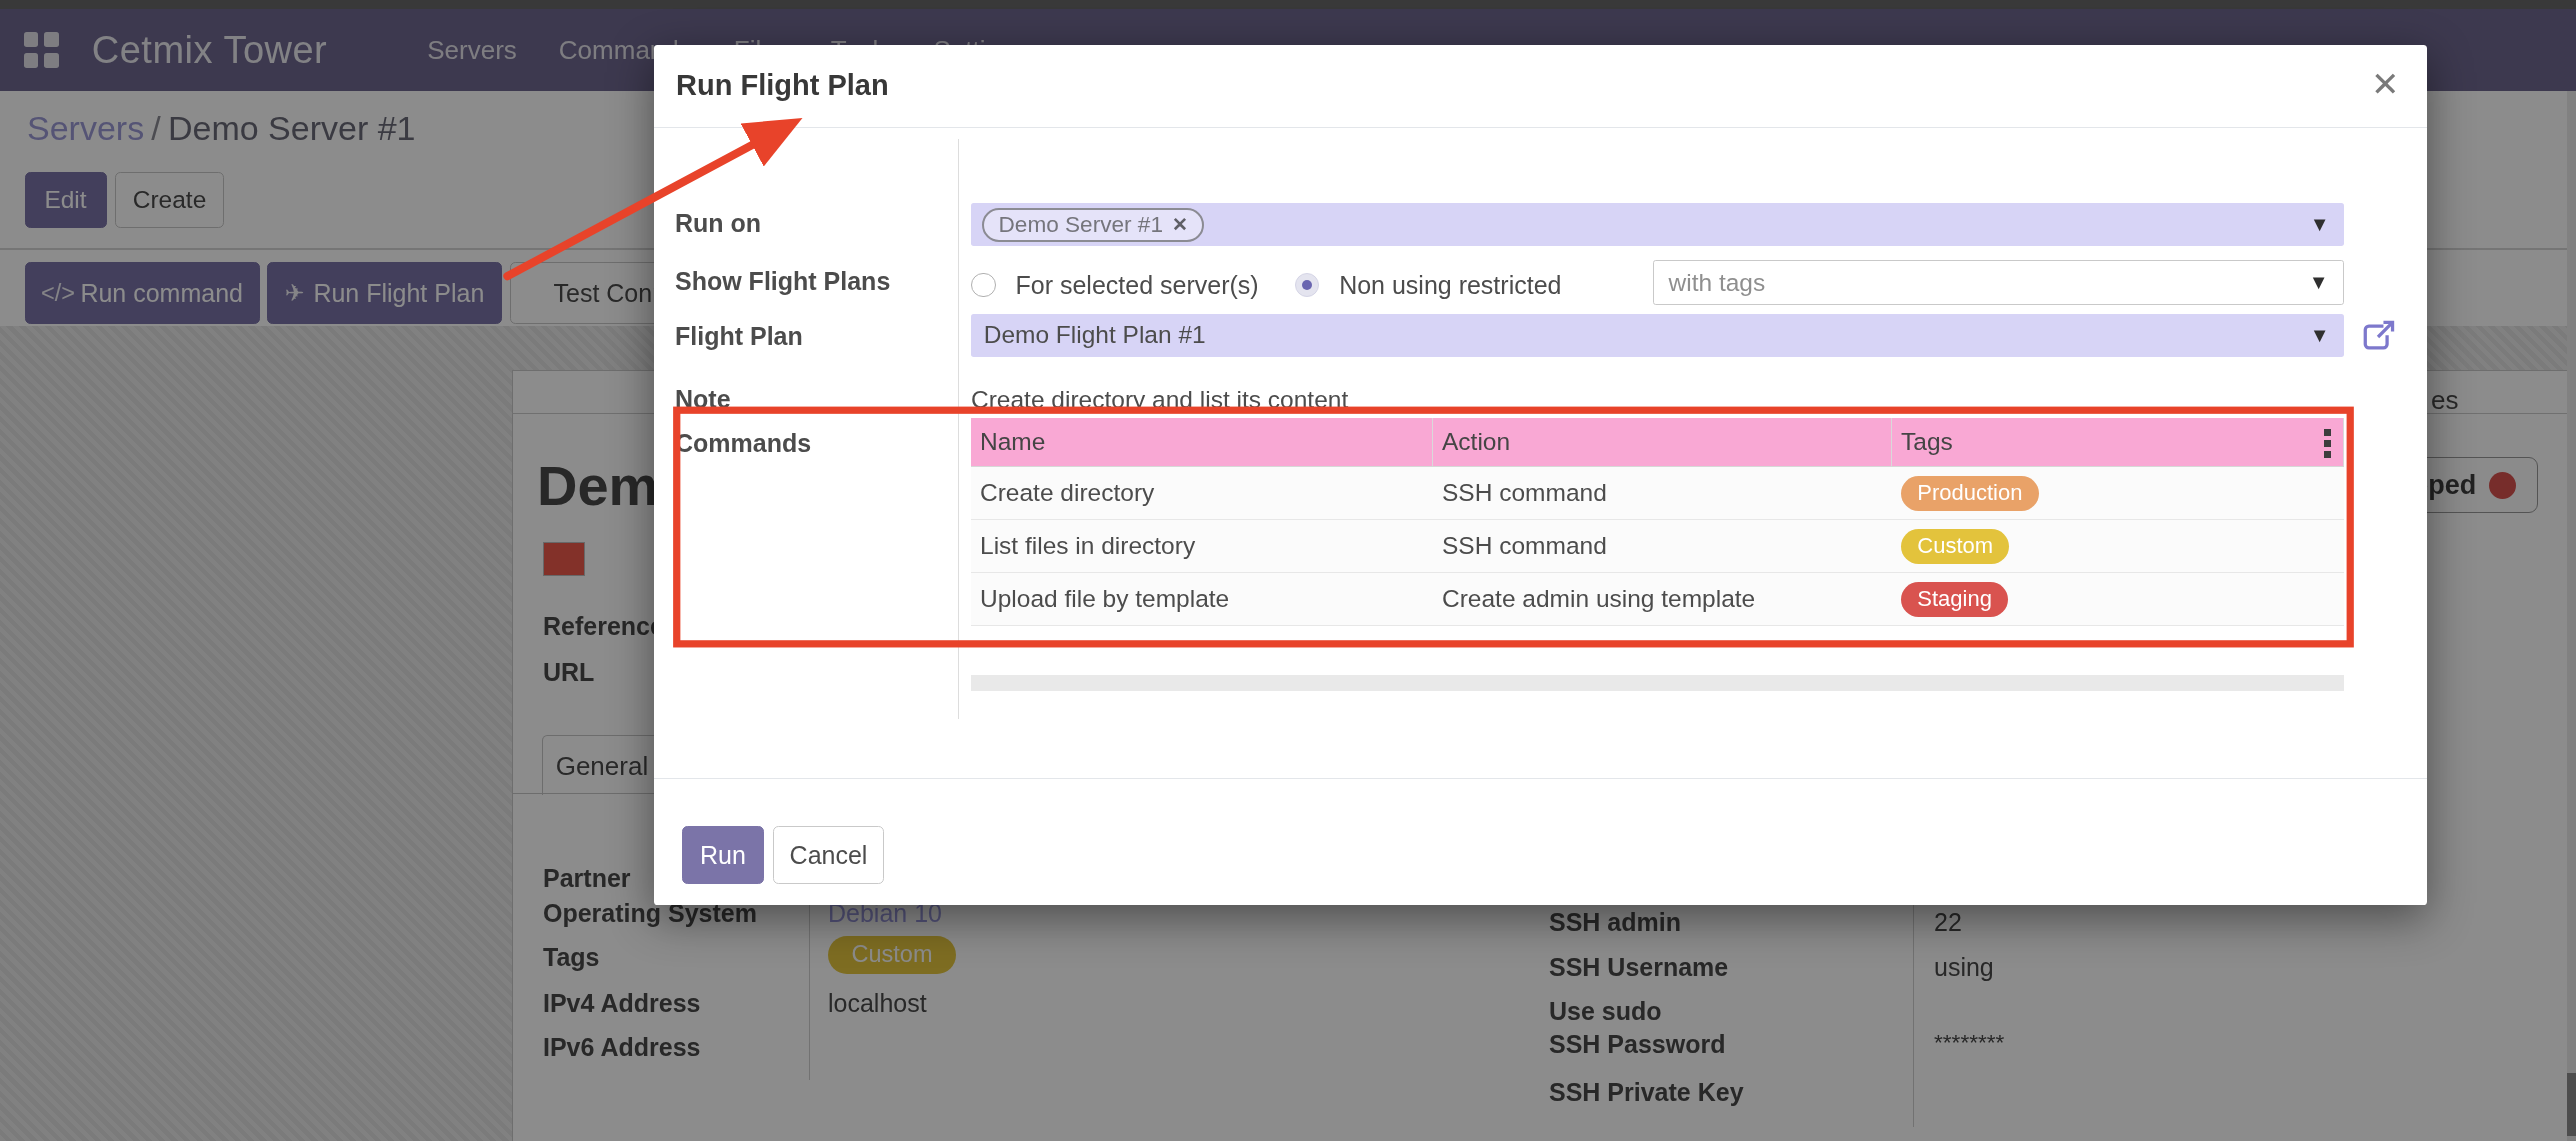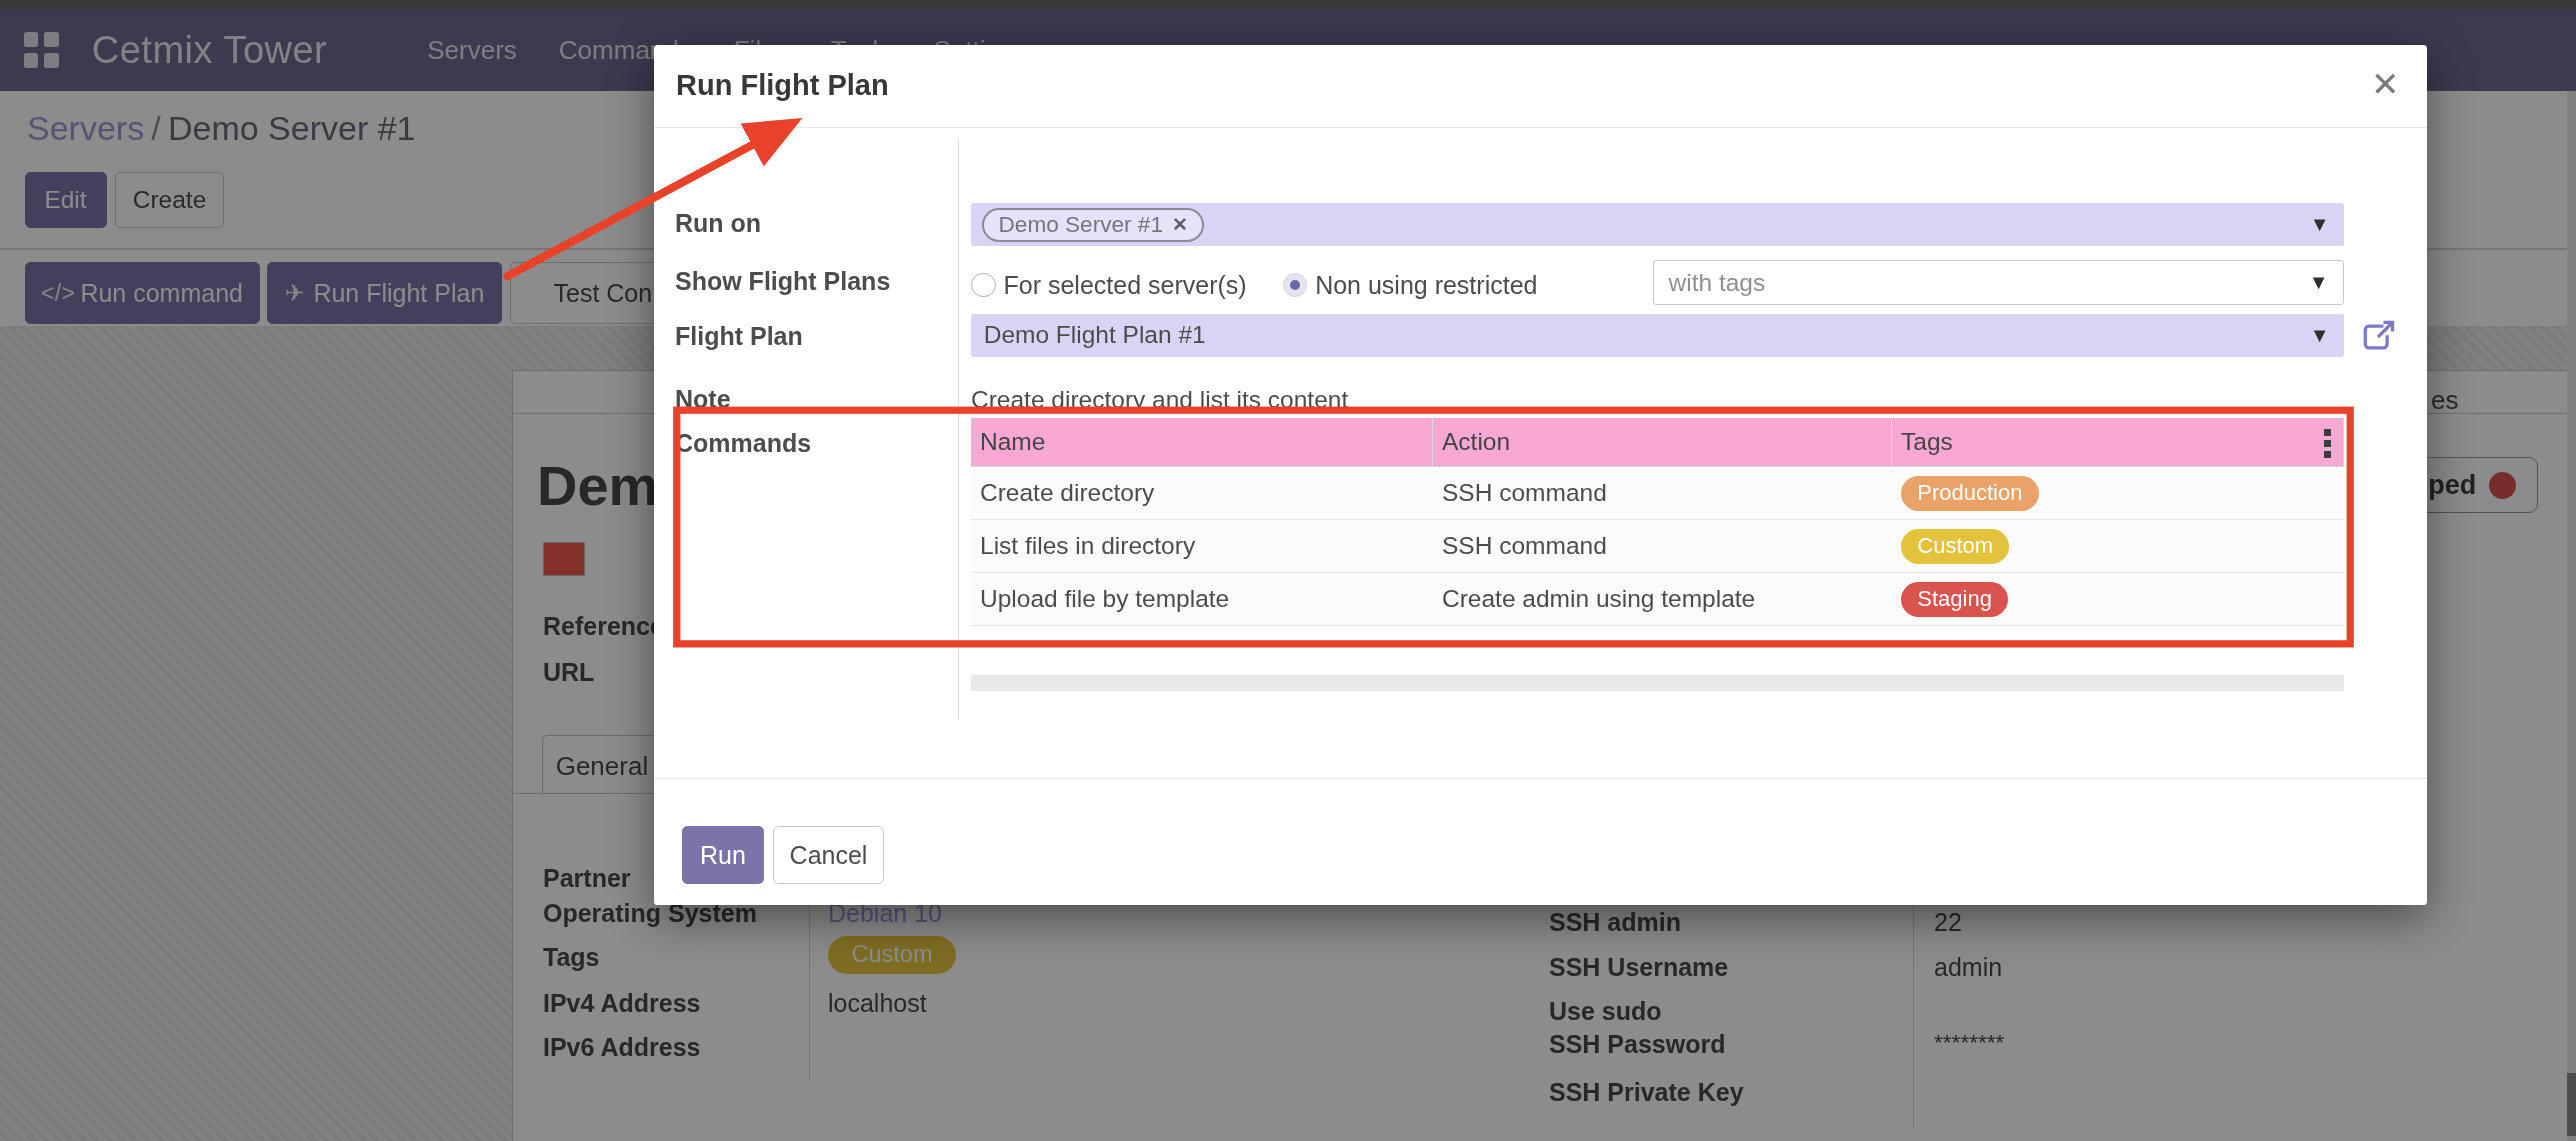--- a/index.html
+++ b/index.html
@@ -72,21 +72,21 @@
 
   .m-label { position:absolute; left:21px; font-size:25px; font-weight:700; color:#4c4c4c; white-space:nowrap; }
   .m-select { position:absolute; left:317px; width:1373px; background:#d7d4f6; border-radius:2.7px; }
   .caret { position:absolute; right:14.5px; top:50%; transform:translateY(-54%); font-size:20px; color:#2f2f2f; }
   #runon-select { top:158px; height:43px; }
   .token { position:absolute; left:11px; top:4.5px; height:34px; display:flex; align-items:center; gap:9px; padding:0 14.5px; border:2.7px solid #8b8b93; border-radius:905px; background:rgba(255,255,255,.35); }
   .token-label { font-size:22.6px; color:#75757c; }
   .token-x { font-size:19px; font-weight:700; color:#5f5f66; cursor:pointer; }
 
   #radios { position:absolute; left:317px; top:223px; height:34px; display:flex; align-items:center; gap:36px; }
-  .radio-opt { display:flex; align-items:center; gap:8px;text-align:center; }
+  .radio-opt { display:flex; align-items:center; gap:20px;text-align:center; }
   .radio-circle { width:24.5px; height:24.5px; border-radius:50%; }
   .radio-off { background:#fff; border:1.8px solid #b0b0b0; }
   .radio-on { background:#e4e4ef; border:1.8px solid #d5d5e6; position:relative; }
   .radio-on::after { content:""; position:absolute; left:50%; top:50%; width:10px; height:10px; border-radius:50%; background:#6a66b0; transform:translate(-50%,-50%); }
   .radio-label { font-size:25px; color:#4c4c4c; white-space:nowrap; }
   #tags-select { position:absolute; left:999px; top:215px; width:691px; height:45px; background:#fff; border:0.9px solid #c9c9c9; border-radius:2.7px; }
   #tags-select .placeholder { position:absolute; left:14.5px; top:8.2px; font-size:24.5px; color:#8f8f8f; }
 
   #fp-select { top:269px; height:43px; }
   #fp-select .sel-text { position:absolute; left:12.7px; top:7.2px; font-size:24.5px; color:#4c4c4c; }
@@ -196,21 +196,21 @@
     <span class="f-label">IPv6 Address</span>
   </div>
   <div id="sep-left"></div>
 
   <div class="field-row" style="left:1549px; top:908px;">
     <span class="f-label">SSH admin</span>
     <span class="f-value" style="left:385px;">22</span>
   </div>
   <div class="field-row" style="left:1549px; top:953px;">
     <span class="f-label">SSH Username</span>
-    <span class="f-value" style="left:385px;">admin</span>
+    <span class="f-value" style="left:385px;">using</span>
   </div>
   <div class="field-row" style="left:1549px; top:997px;">
     <span class="f-label">Use sudo</span>
   </div>
   <div class="field-row" style="left:1549px; top:1030px;">
     <span class="f-label">SSH Password</span>
     <span class="f-value" style="left:385px; font-size:22.6px;">********</span>
   </div>
   <div class="field-row" style="left:1549px; top:1078px;">
     <span class="f-label">SSH Private Key</span>

